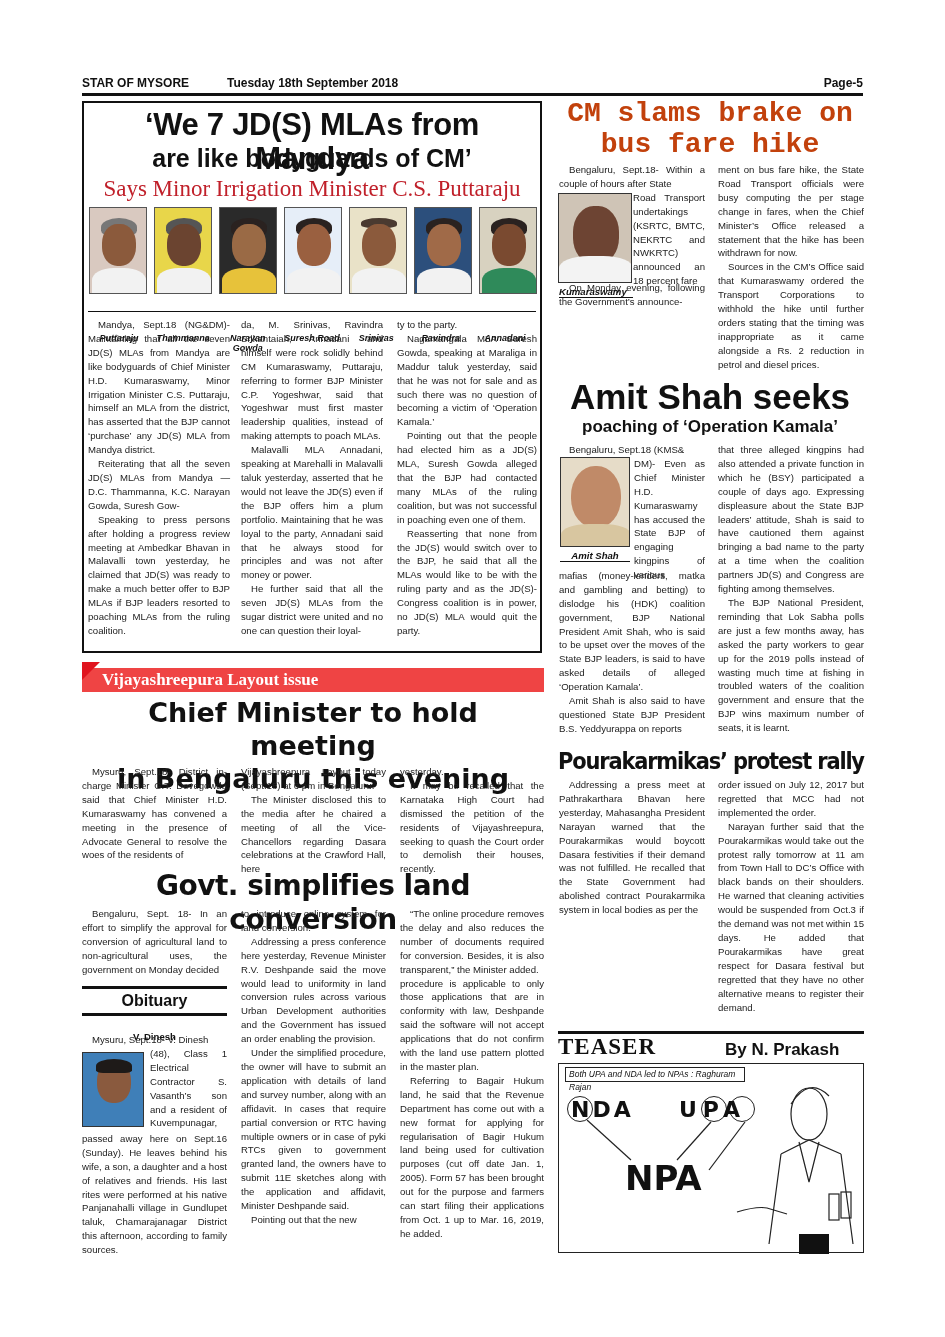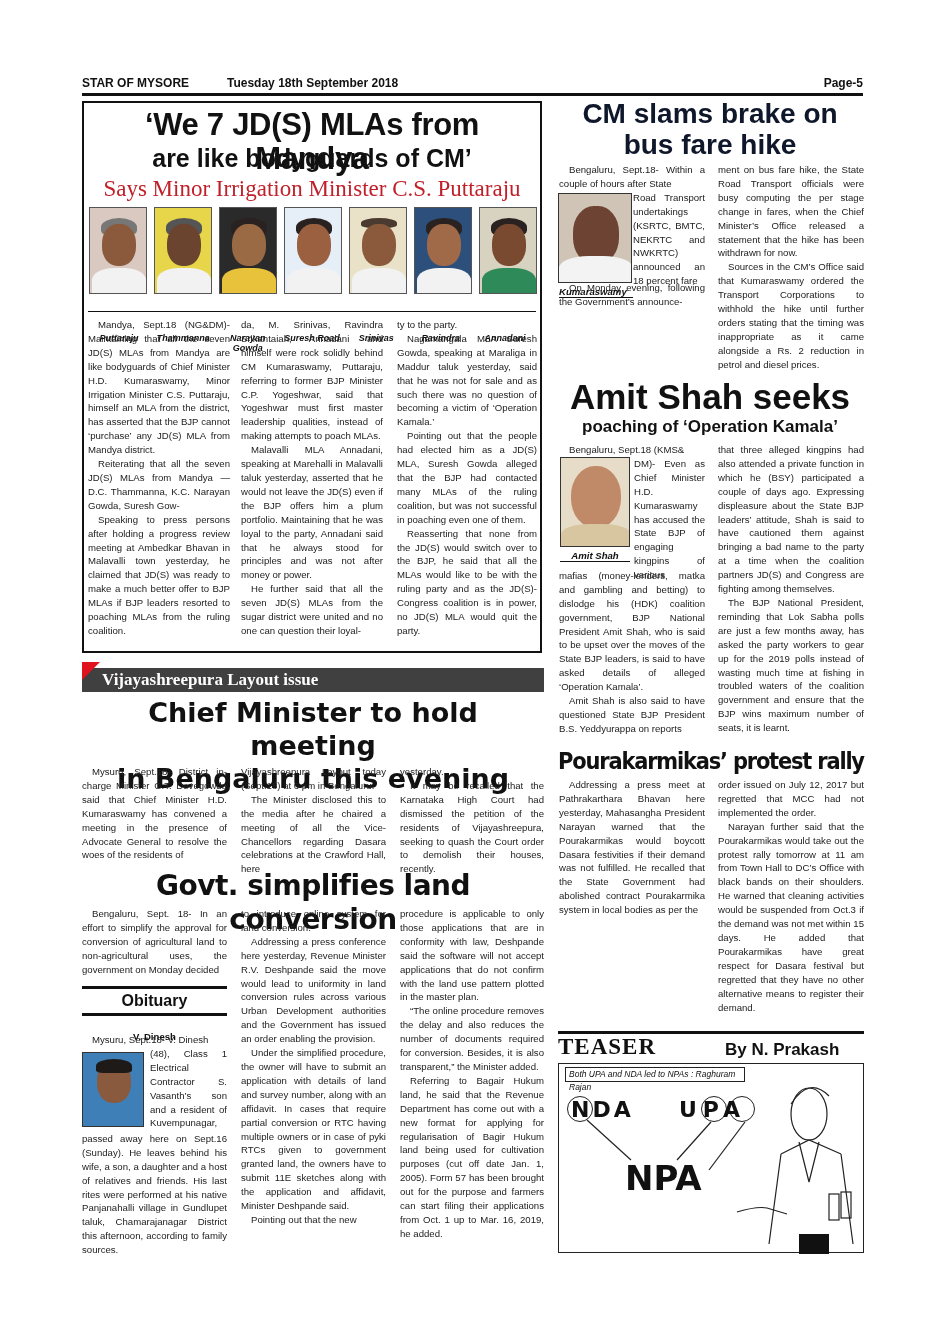--- a/index.html
+++ b/index.html
@@ -19,26 +19,26 @@
   .h1b{left:88px;top:143px;width:448px;text-align:center;font-weight:bold;font-size:25px;line-height:30px;}
   .h1c{left:88px;top:175px;width:448px;text-align:center;font-family:"Liberation Serif",serif;color:#c0202a;font-size:23px;line-height:28px;}
   .photos{left:89px;top:207px;width:448px;height:88px;display:flex;justify-content:space-between;}
   .photo{width:58px;height:87px;border:1px solid #555;position:relative;overflow:hidden;}
   .photo .face{position:absolute;left:12px;top:16px;width:34px;height:42px;border-radius:45%;background:#8b5a3c;}
   .photo .hair{position:absolute;left:11px;top:10px;width:36px;height:18px;border-radius:50% 50% 30% 30%;background:#2a2220;}
   .photo .shirt{position:absolute;left:2px;top:60px;width:54px;height:30px;border-radius:40% 40% 0 0;background:#f2f2f2;}
   .caps{left:88px;top:299px;width:448px;display:flex;justify-content:space-between;font-size:9px;font-weight:bold;font-style:italic;margin-top:34px;}
   .caps span{width:62px;text-align:center;}
   .caprule{left:88px;top:311px;width:448px;height:1px;background:#111;}
-  .bus-h{left:555px;top:98px;width:310px;text-align:center;color:#0f172a;font-weight:900;font-size:28px;line-height:31px;font-family:Liberation Sans, sans-serif;}
+  .bus-h{left:555px;top:98px;width:310px;text-align:center;color:#c2410c;font-weight:900;font-size:28px;line-height:31px;font-family:Liberation Mono, monospace;}
   .km-photo{left:558px;top:193px;width:74px;height:90px;border:1px solid #333;background:#cfc4b6;overflow:hidden;}
   .shah-h1{left:555px;top:377px;width:310px;text-align:center;font-weight:bold;font-size:35px;line-height:40px;}
   .shah-h2{left:555px;top:417px;width:310px;text-align:center;font-weight:bold;font-size:17px;line-height:20px;}
   .shah-photo{left:560px;top:457px;width:70px;height:90px;border:1px solid #333;background:#e6dcc8;overflow:hidden;}
-  .kicker{left:82px;top:668px;width:462px;height:24px;background:#404040;color:#fff;font-family:"Liberation Serif",serif;font-weight:bold;font-size:17px;line-height:24px;padding-left:20px;}
+  .kicker{left:82px;top:668px;width:462px;height:24px;background:#ef4444;color:#fff;font-family:"Liberation Serif",serif;font-weight:bold;font-size:17px;line-height:24px;padding-left:20px;}
   .kicker-tri{left:82px;top:662px;width:0;height:0;border-top:18px solid #e0141e;border-right:18px solid transparent;}
   .cm-h{left:82px;top:696px;width:462px;text-align:center;font-weight:900;font-size:27px;line-height:33px;font-family:"DejaVu Sans",sans-serif;}
   .pk-h{left:558px;top:748px;width:306px;text-align:center;font-weight:bold;font-size:21px;line-height:26px;font-family:"DejaVu Sans",sans-serif;letter-spacing:-1.2px;transform:scaleY(1.1);}
   .land-h{left:82px;top:869px;width:462px;text-align:center;font-weight:bold;font-size:28px;line-height:34px;font-family:"DejaVu Sans",sans-serif;letter-spacing:-0.5px;}
   .obit-bar1{left:82px;top:986px;width:145px;height:3px;background:#111;}
   .obit-h{left:82px;top:990px;width:145px;text-align:center;font-weight:bold;font-size:16px;line-height:22px;}
   .obit-bar2{left:82px;top:1013px;width:145px;height:3px;background:#111;}
   .obit-name{left:82px;top:1019px;width:145px;text-align:center;font-weight:bold;font-size:9.6px;margin-top:12px;}
   .obit-photo{left:82px;top:1052px;width:62px;height:75px;border:1px solid #333;background:#3f7fb8;overflow:hidden;}
   .teaser-rule{left:558px;top:1031px;width:306px;height:3px;background:#111;}
@@ -194,22 +194,22 @@
 <div class="col body-text" style="left:82px;top:907px;width:145px;">
   <p>Bengaluru, Sept. 18- In an effort to simplify the approval for conversion of agricultural land to non-agricultural uses, the government on Monday decided</p>
 </div>
 <div class="col body-text" style="left:241px;top:907px;width:145px;">
   <p style="text-indent:0">to introduce online system for land conversion.</p>
   <p>Addressing a press conference here yesterday, Revenue Minister R.V. Deshpande said the move would lead to uniformity in land conversion rules across various Urban Development authorities and the Government has issued an order enabling the provision.</p>
   <p>Under the simplified procedure, the owner will have to submit an application with details of land and survey number, along with an affidavit. In cases that require partial conversion or RTC having multiple owners or in case of pyki RTCs given to government granted land, the owners have to submit 11E sketches along with the application and affidavit, Minister Deshpande said.</p>
   <p>Pointing out that the new</p>
 </div>
 <div class="col body-text" style="left:400px;top:907px;width:144px;">
+  <p>“The online procedure removes the delay and also reduces the number of documents required for conversion. Besides, it is also transparent,” the Minister added.</p>
   <p style="text-indent:0">procedure is applicable to only those applications that are in conformity with law, Deshpande said the software will not accept applications that do not confirm with the land use pattern plotted in the master plan.</p>
-  <p>“The online procedure removes the delay and also reduces the number of documents required for conversion. Besides, it is also transparent,” the Minister added.</p>
   <p>Referring to Bagair Hukum land, he said that the Revenue Department has come out with a new format for applying for regularisation of Bagir Hukum land being used for cultivation purposes (cut off date Jan. 1, 2005). Form 57 has been brought out for the purpose and farmers can start filing their applications from Oct. 1 up to Mar. 16, 2019, he added.</p>
 </div>
 
 <div class="abs obit-bar1"></div>
 <div class="abs obit-h">Obituary</div>
 <div class="abs obit-bar2"></div>
 <div class="abs obit-name">V. Dinesh</div>
 <div class="col body-text" style="left:82px;top:1033px;width:145px;">
   <p>Mysuru, Sept.18- V. Dinesh</p>
   <div style="height:84px;margin-left:68px;"><span>(48), Class 1 Electrical Contractor S. Vasanth’s son and a resident of Kuvempunagar,</span></div>

